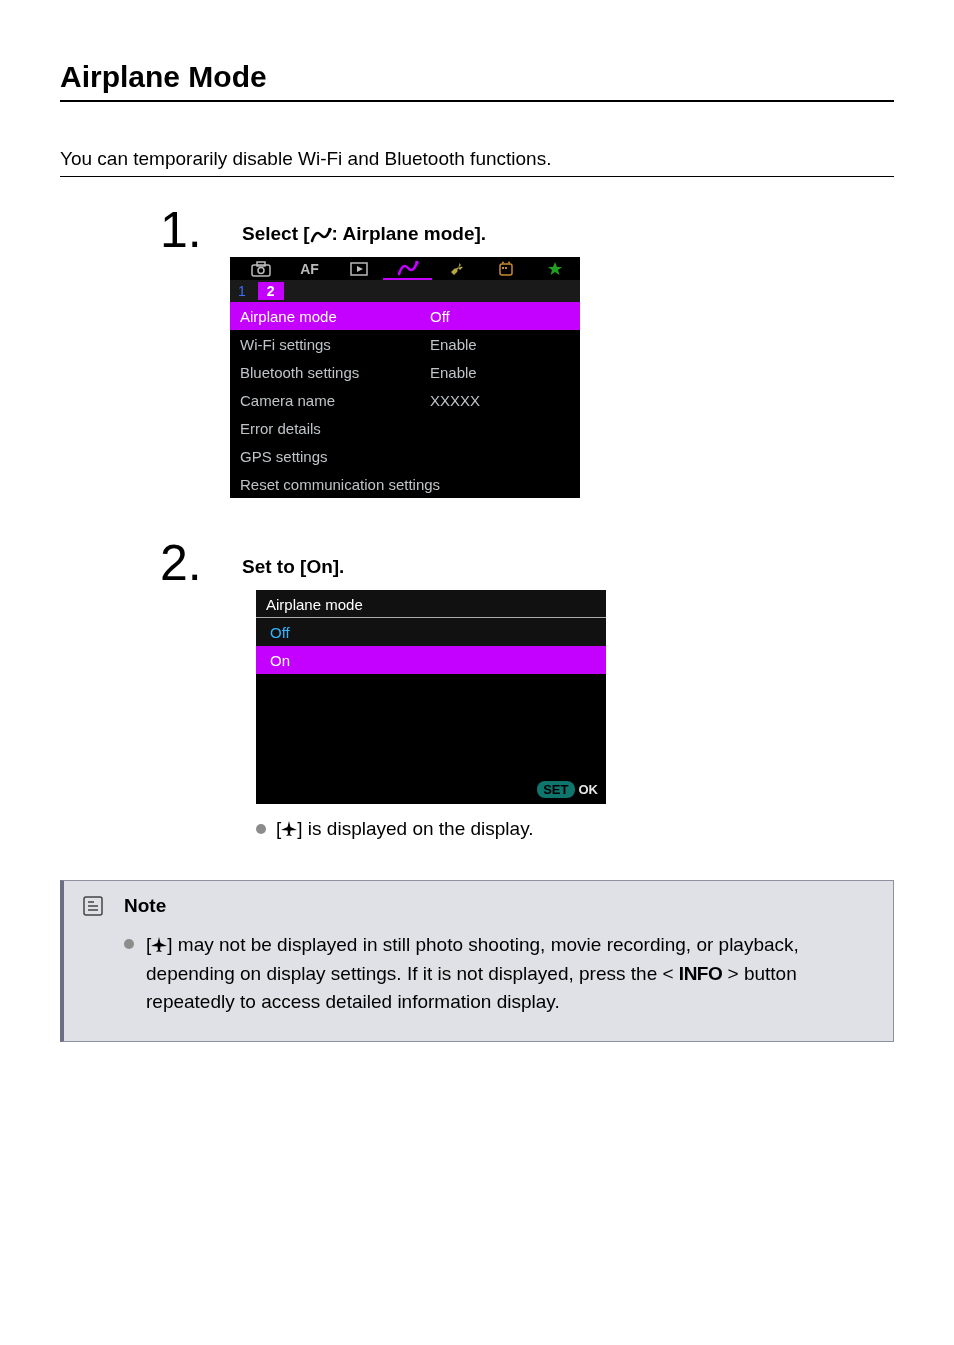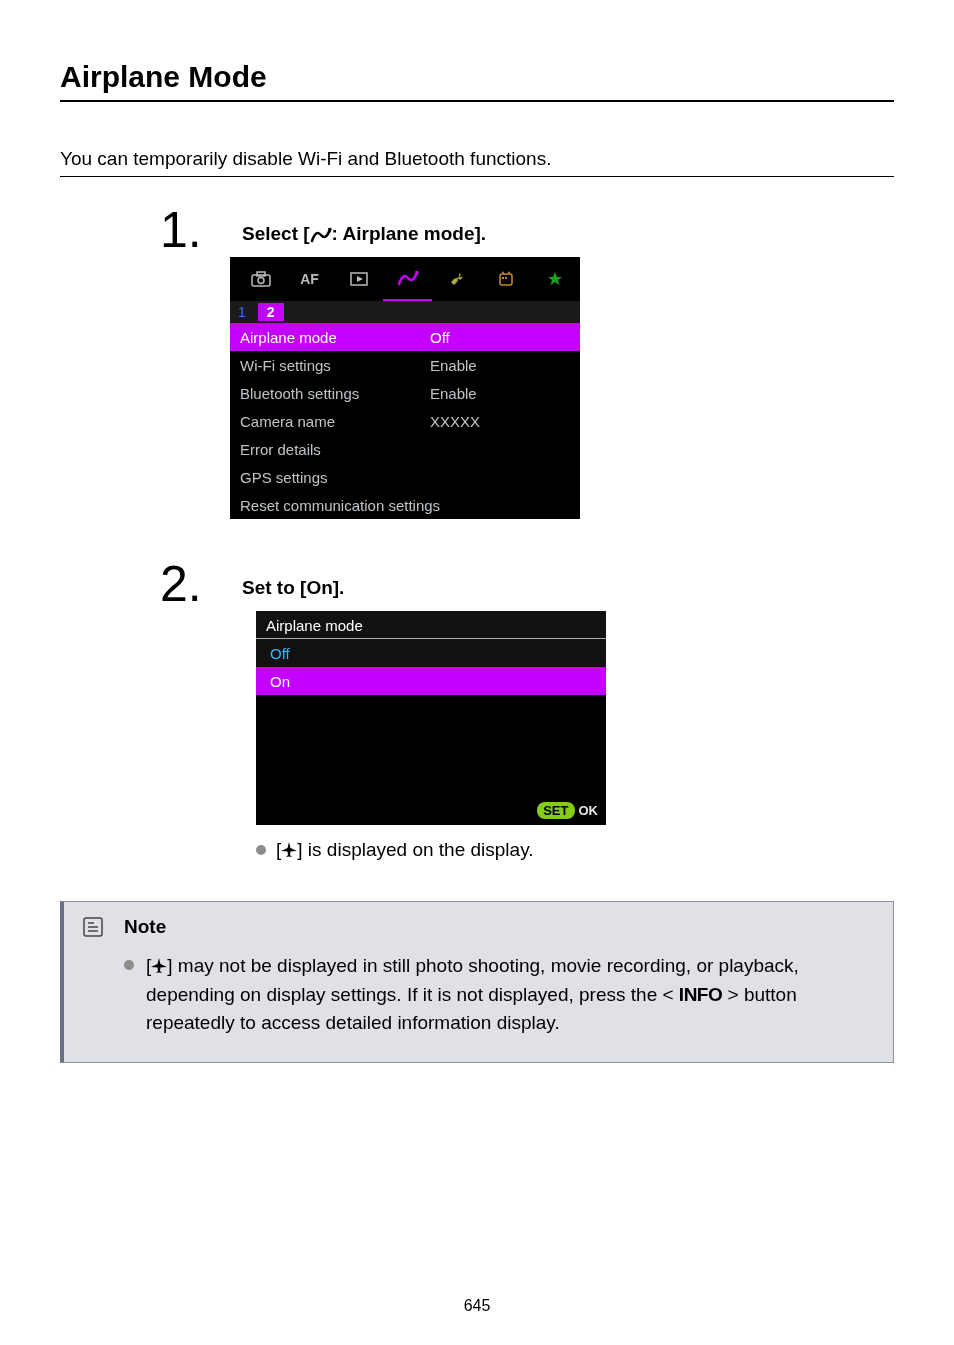--- a/index.html
+++ b/index.html
@@ -11,42 +11,42 @@
   .thinrule { border-bottom: 1px solid #000; margin-bottom: 28px; }
   .steps { margin-left: 100px; }
   .step { display: flex; align-items: flex-start; margin-bottom: 40px; }
   .step .num { flex: 0 0 70px; font-size: 50px; font-family: Arial, sans-serif; line-height: 1; }
   .step .body { flex: 1; padding-top: 18px; }
   .step .title { font-size: 19px; font-weight: bold; margin-bottom: 12px; margin-left: 12px; }
   .step .title svg { vertical-align: -3px; }
 
   
   .lcd { width: 350px; background: #000; color: #fff; font-family: Arial, sans-serif; font-size: 15px; }
-  .tabrow { display: flex; align-items: center; height: 44px; padding: 0 6px; }
+  .tabrow { display: flex; align-items: center; height: 23px; padding: 0 6px; }
   .tabrow .tab { flex: 0 0 49px; display: flex; justify-content: center; align-items: center; height: 100%; }
   .tabrow .tab.sel { border-bottom: 2px solid #c400ff; }
   .tabrow .tab svg { display: block; }
   .subrow { height: 22px; background: #1a1a1a; display: flex; align-items: center; padding-left: 8px; gap: 12px;}
   .subrow .pg { color: #3a6fff; font-size: 14px; }
   .subrow .pg.active { background: #c400ff; color: #fff; padding: 1px 9px; font-weight: bold; }
   .menurows { }
   .menurow { display: flex; padding: 4px 10px; height: 28px; align-items: center; color: #bfc4c8; }
   .menurow.hl { background: #c400ff; color: #fff; }
   .menurow .lbl { flex: 0 0 190px; }
   .menurow .val { }
 
   
   .lcd2 { width: 350px; background: #111; color: #fff; font-family: Arial, sans-serif; font-size: 15px; margin-left: 26px; }
   .lcd2 .hdr { padding: 6px 0 4px 10px; border-bottom: 1px solid #aaa; }
   .lcd2 .opt { padding: 5px 14px; height: 28px; display:flex; align-items:center; }
   .lcd2 .opt.off { color: #33b4ff; }
   .lcd2 .opt.on  { background: #c400ff; color: #fff; }
   .lcd2 .blank { height: 100px; background: #000; }
   .lcd2 .footer { height: 30px; background: #000; display: flex; justify-content: flex-end; align-items: center; padding-right: 8px; gap: 4px; }
-  .lcd2 .footer .set { background: #84cc16; color: #000; font-weight: bold; font-size: 13px; padding: 1px 6px; border-radius: 8px; }
+  .lcd2 .footer .set { background: #0f766e; color: #000; font-weight: bold; font-size: 13px; padding: 1px 6px; border-radius: 8px; }
   .lcd2 .footer .ok  { color: #e5e5e5; font-weight: bold; font-size: 13px; }
 
   .bulletline { margin-top: 14px; margin-left: 26px; font-size: 19px; display: flex; align-items: center; gap: 10px; }
   .bullet { width: 10px; height: 10px; background: #8c8c8c; border-radius: 50%; display:inline-block; flex:none; }
 
   .notebox { background: #dfe1e6; border: 1px solid #8c90a0; border-left: 4px solid #6a6f85; border-radius: 0; padding: 14px 24px 24px 60px; position: relative; margin-top: 6px;}
   .notebox .nicon { position: absolute; left: 18px; top: 14px; }
   .notebox .nhdr { font-weight: bold; font-size: 19px; margin-bottom: 14px; }
   .notebox .nline { font-size: 19px; display: flex; gap: 12px; }
   .notebox .nline .txt { line-height: 1.5; }
@@ -196,15 +196,14 @@
   <div class="nline">
     <span class="bullet" style="margin-top:8px"></span>
     <span class="txt">
       <span>[</span><svg width="16" height="16" viewBox="0 0 16 16" style="vertical-align:-2px">
             <path d="M8 0 L9.5 6 L16 9 L9.5 9.5 L9 13 L11 15 L8 14.5 L5 15 L7 13 L6.5 9.5 L0 9 L6.5 6 Z" fill="#000"></path>
           </svg><span>] may not be displayed in still photo shooting, movie recording, or playback, depending on display settings. If it is not displayed, press the &lt; </span><span class="info">INFO</span><span> &gt; button repeatedly to access detailed information display.</span>
     </span>
   </div>
 </div>
 
-<div class="pgno">645</div>
 
 </div>
 
 </body></html>

